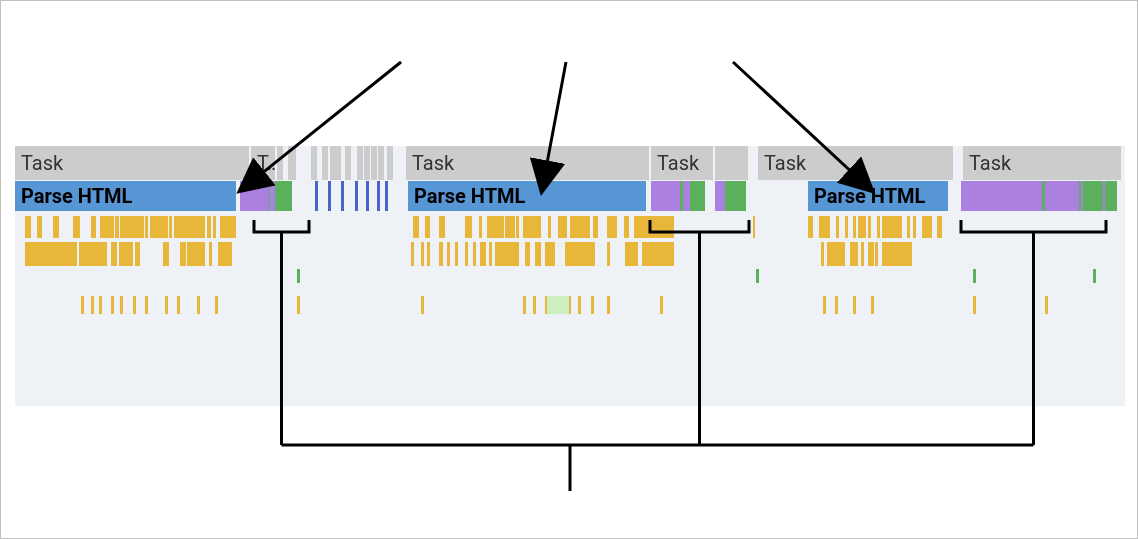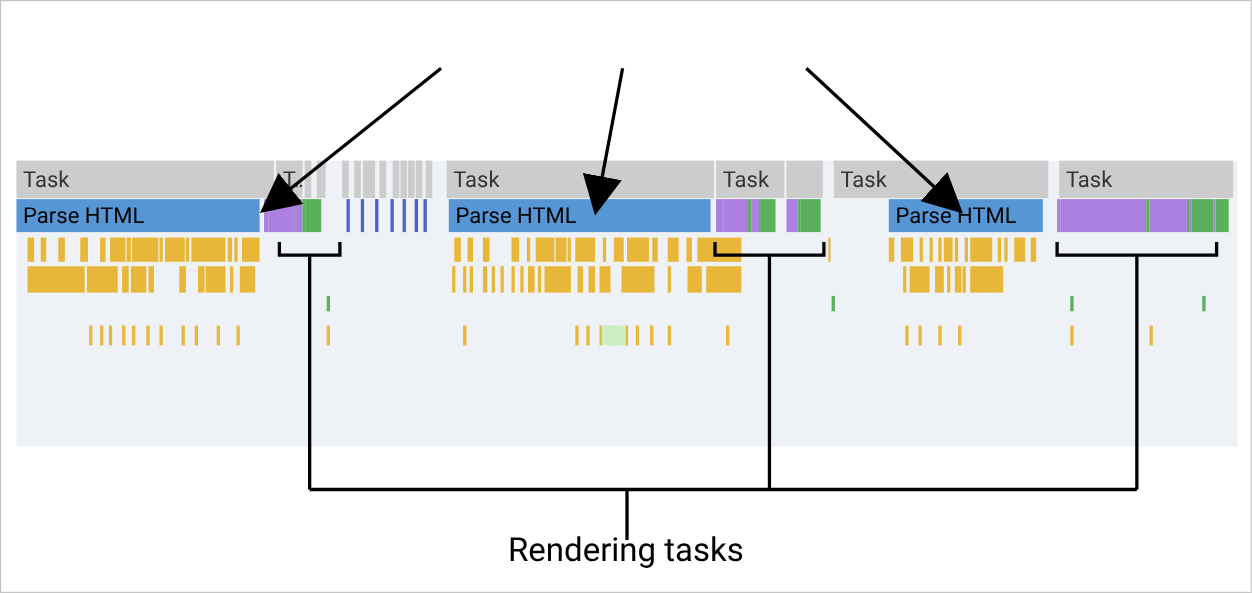--- a/index.html
+++ b/index.html
@@ -58,20 +58,21 @@
     padding-left: 6px;
     overflow: hidden;
     white-space: nowrap;
   }
   .parse-row {
     position: absolute;
     top: 35px;
     left: 0;
     width: 100%;
     height: 30px;
+    font-weight: bold;
   }
   .parse {
     position: absolute;
     top: 0;
     height: 30px;
     background: #5796d5;
     color: #000;
     font-size: 20px;
     line-height: 30px;
     padding-left: 6px;
@@ -299,14 +300,13 @@
       </g>
     <g id="brackets" stroke="#000" stroke-width="3" fill="none">
         <path d="M 253 219 L 253 231 L 308 231 L 308 219 M 280.5 231 L 280.5 444"></path>
         <path d="M 649 219 L 649 231 L 748 231 L 748 219 M 698.5 231 L 698.5 444"></path>
         <path d="M 960 219 L 960 231 L 1105 231 L 1105 219 M 1032.5 231 L 1032.5 444"></path>
         <path d="M 280.5 444 L 1032.5 444"></path>
       </g>
     <line x1="569" y1="444" x2="569" y2="490" stroke="#000" stroke-width="3"></line>
   </svg>
 
-  <div class="bottom-label">Rendering tasks</div>
 </div>
 
 </body></html>

